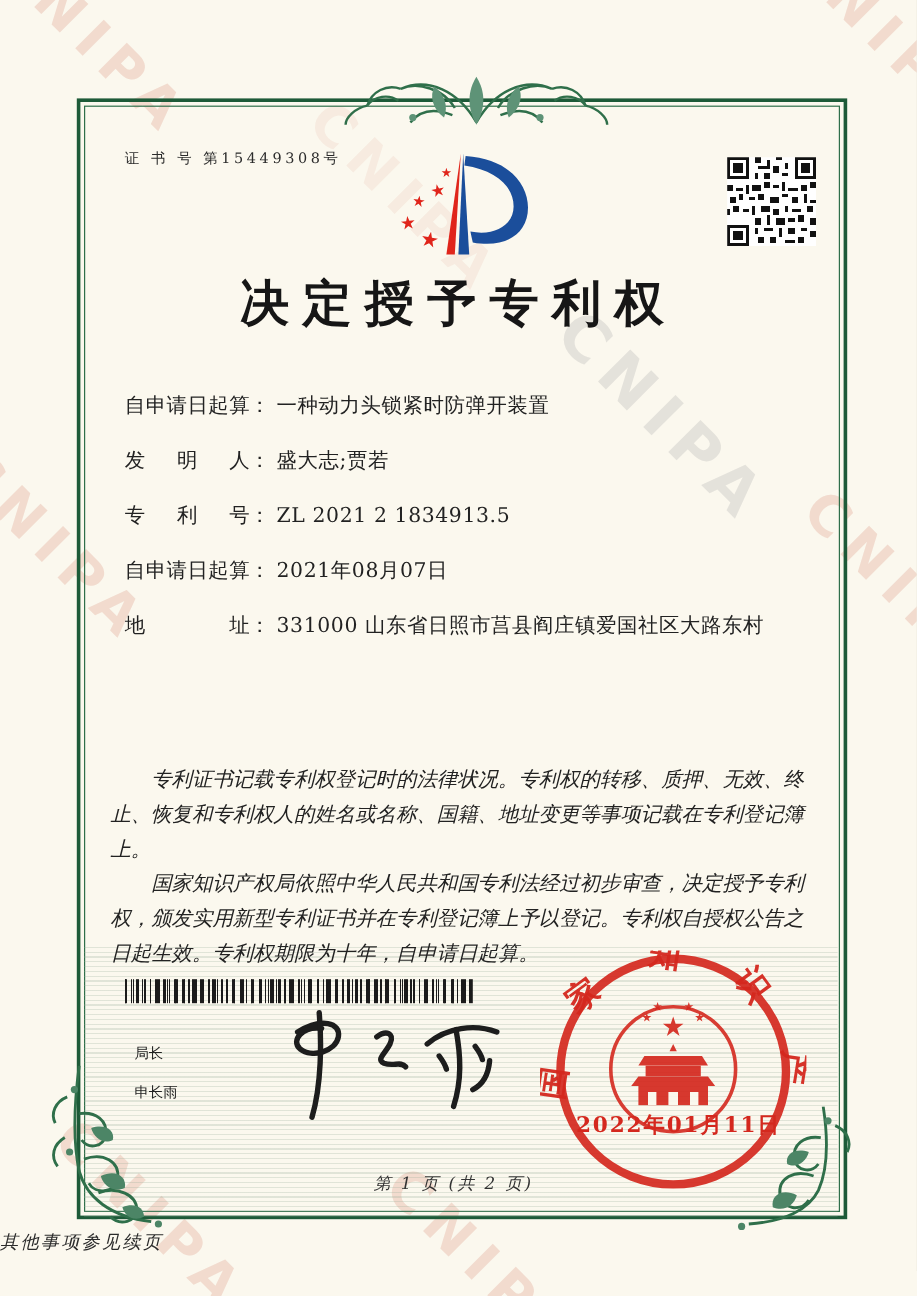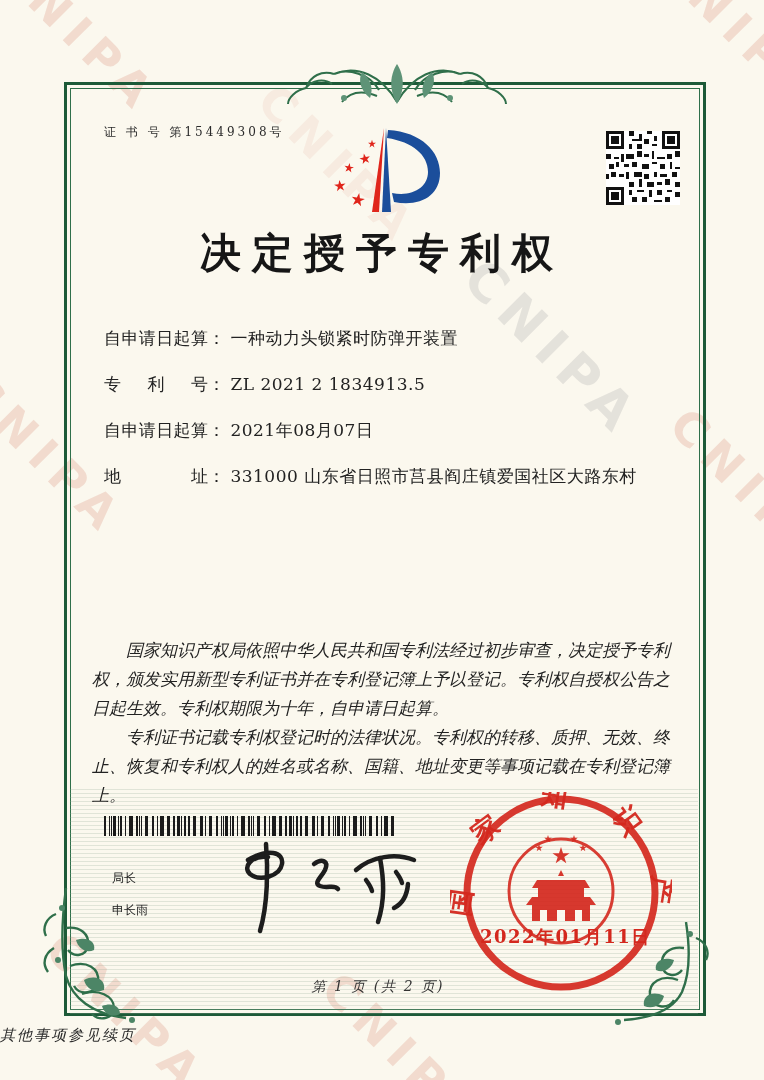--- a/index.html
+++ b/index.html
@@ -171,36 +171,40 @@
   </svg>
 
   <div class="title">决定授予专利权</div>
 
   <div class="fields">
     <div class="frow">
       <span class="lbl">自申请日起算</span><span class="colon">：</span>
       <span class="val">一种动力头锁紧时防弹开装置</span>
     </div>
     <div class="frow">
+      <span class="lbl">发明人</span><span class="colon">：</span>
+      <span class="val">盛大志;贾若</span>
+    </div>
+    <div class="frow">
       <span class="lbl">专利号</span><span class="colon">：</span>
       <span class="val">ZL 2021 2 1834913.5</span>
     </div>
     <div class="frow">
       <span class="lbl">自申请日起算</span><span class="colon">：</span>
       <span class="val">2021年08月07日</span>
     </div>
     <div class="frow">
       <span class="lbl">地址</span><span class="colon">：</span>
       <span class="val">331000 山东省日照市莒县阎庄镇爱国社区大路东村</span>
     </div>
   </div>
 
   <div class="paras">
+    <p>专利证书记载专利权登记时的法律状况。专利权的转移、质押、无效、终止、恢复和专利权人的姓名或名称、国籍、地址变更等事项记载在专利登记簿上。</p>
     <p>国家知识产权局依照中华人民共和国专利法经过初步审查，决定授予专利权，颁发实用新型专利证书并在专利登记簿上予以登记。专利权自授权公告之日起生效。专利权期限为十年，自申请日起算。</p>
-    <p>专利证书记载专利权登记时的法律状况。专利权的转移、质押、无效、终止、恢复和专利权人的姓名或名称、国籍、地址变更等事项记载在专利登记簿上。</p>
   </div>
 
   <div class="barcode"></div>
 
   <div class="director">
     <div>局长</div>
     <div>申长雨</div>
   </div>
 
   <svg class="signature" width="220" height="100" viewBox="0 0 220 100">

